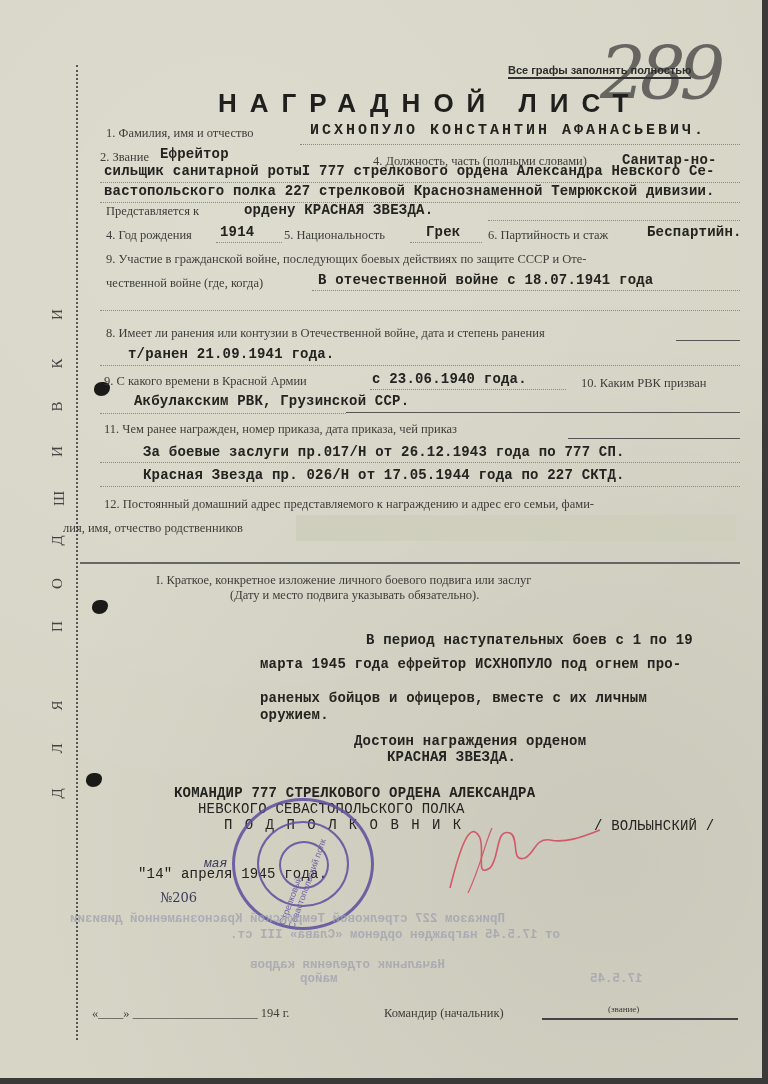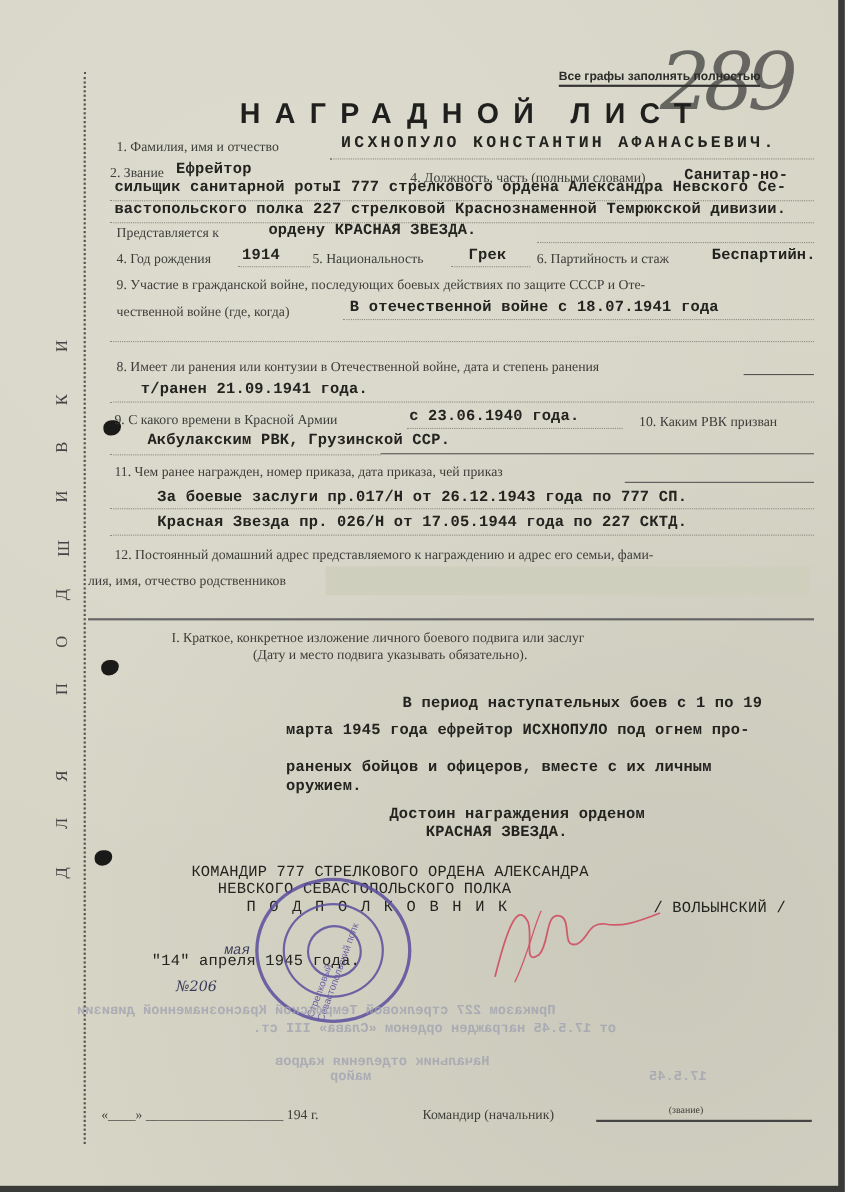--- a/index.html
+++ b/index.html
@@ -101,44 +101,44 @@
   <div class="line" style="left:100px;top:413px;width:246px"></div>
 
   <div class="abs serif" style="left:104px;top:422px">11. Чем ранее награжден, номер приказа, дата приказа, чей приказ</div>
   <div class="solid" style="left:568px;top:438px;width:172px"></div>
   <div class="abs type" style="left:143px;top:444px">За боевые заслуги пр.017/Н от 26.12.1943 года по 777 СП.</div>
   <div class="line" style="left:100px;top:462px;width:640px"></div>
   <div class="abs type" style="left:143px;top:467px">Красная Звезда пр. 026/Н от 17.05.1944 года по 227 СКТД.</div>
   <div class="line" style="left:100px;top:486px;width:640px"></div>
 
   <div class="abs serif" style="left:104px;top:497px">12. Постоянный домашний адрес представляемого к награждению и адрес его семьи,   фами-</div>
-  <div class="abs serif" style="left:80px;top:521px">лия, имя, отчество родственников</div>
+  <div class="abs serif" style="left:63px;top:521px">лия, имя, отчество родственников</div>
   <div class="abs" style="left:296px;top:515px;width:440px;height:26px;background:#cfcfbe"></div>
 
   <div class="solid" style="left:80px;top:562px;width:660px;border-bottom:2px solid #666"></div>
 
   <div class="abs serif" style="left:230px;top:588px">(Дату и место подвига указывать обязательно).</div>
   <div class="abs serif" style="left:156px;top:573px">I. Краткое, конкретное изложение личного боевого подвига или заслуг</div>
 
   <div class="abs type" style="left:366px;top:632px">В период наступательных боев с 1 по 19</div>
   <div class="abs type" style="left:260px;top:656px">марта 1945 года ефрейтор ИСХНОПУЛО под огнем про-</div>
   <div class="abs type" style="left:260px;top:690px">раненых бойцов и офицеров, вместе с их личным</div>
   <div class="abs type" style="left:260px;top:707px">оружием.</div>
 
   <div class="abs type" style="left:354px;top:733px">Достоин награждения орденом</div>
   <div class="abs type" style="left:387px;top:749px">КРАСНАЯ ЗВЕЗДА.</div>
 
-  <div class="abs type" style="left:174px;top:785px;font-weight:normal">КОМАНДИР 777 СТРЕЛКОВОГО ОРДЕНА АЛЕКСАНДРА</div>
+  <div class="abs type" style="left:174px;top:785px;font-weight:bold">КОМАНДИР 777 СТРЕЛКОВОГО ОРДЕНА АЛЕКСАНДРА</div>
   <div class="abs type" style="left:224px;top:817px;font-weight:normal;letter-spacing:2px">П О Д П О Л К О В Н И К</div>
   <div class="abs type" style="left:198px;top:801px;font-weight:normal">НЕВСКОГО СЕВАСТОПОЛЬСКОГО ПОЛКА</div>
   <div class="abs type" style="left:594px;top:818px;font-weight:normal">/ ВОЛЬЫНСКИЙ /</div>
 
   <div class="abs type" style="left:138px;top:866px;font-weight:normal">"14"  апреля 1945 года.</div>
   <div class="abs" style="left:204px;top:856px;font-family:Liberation Mono, monospace;font-style:italic;font-size:13px;color:#3a3a5a">мая</div>
-  <div class="abs" style="left:160px;top:890px;font-family:'DejaVu Serif',serif;font-style:italic;font-size:13px;color:#3a3a5a">№206</div>
+  <div class="abs" style="left:160px;top:890px;font-family:'DejaVu Serif',serif;font-size:13px;color:#3a3a5a">№206</div>
 
   <div class="stamp">
     <div class="stamp-inner">
       <div class="stamp-emblem"></div>
     </div>
     <div class="stamp-text" style="left:10px;top:56px;transform:rotate(-70deg);font-size:9px">Стрелковый Севастопольский полк</div>
   </div>
 
   <svg class="sig" viewBox="0 0 170 90">
     <path d="M10 80 C 20 40, 30 10, 40 30 C 45 45, 35 70, 50 60 C 60 50, 55 20, 70 25 C 80 30, 70 55, 85 50 C 95 45, 95 30, 110 32 C 125 35, 140 30, 160 22" fill="none" stroke="#d05a6a" stroke-width="1.6"></path>

